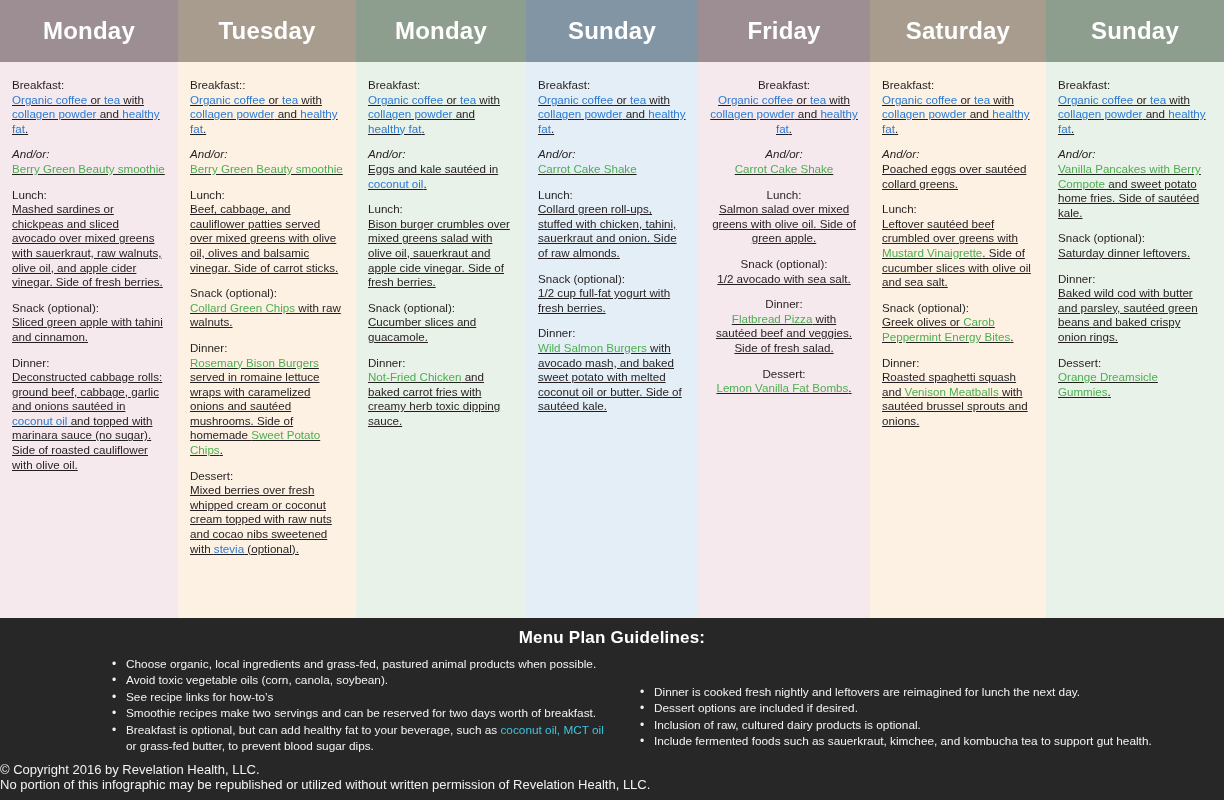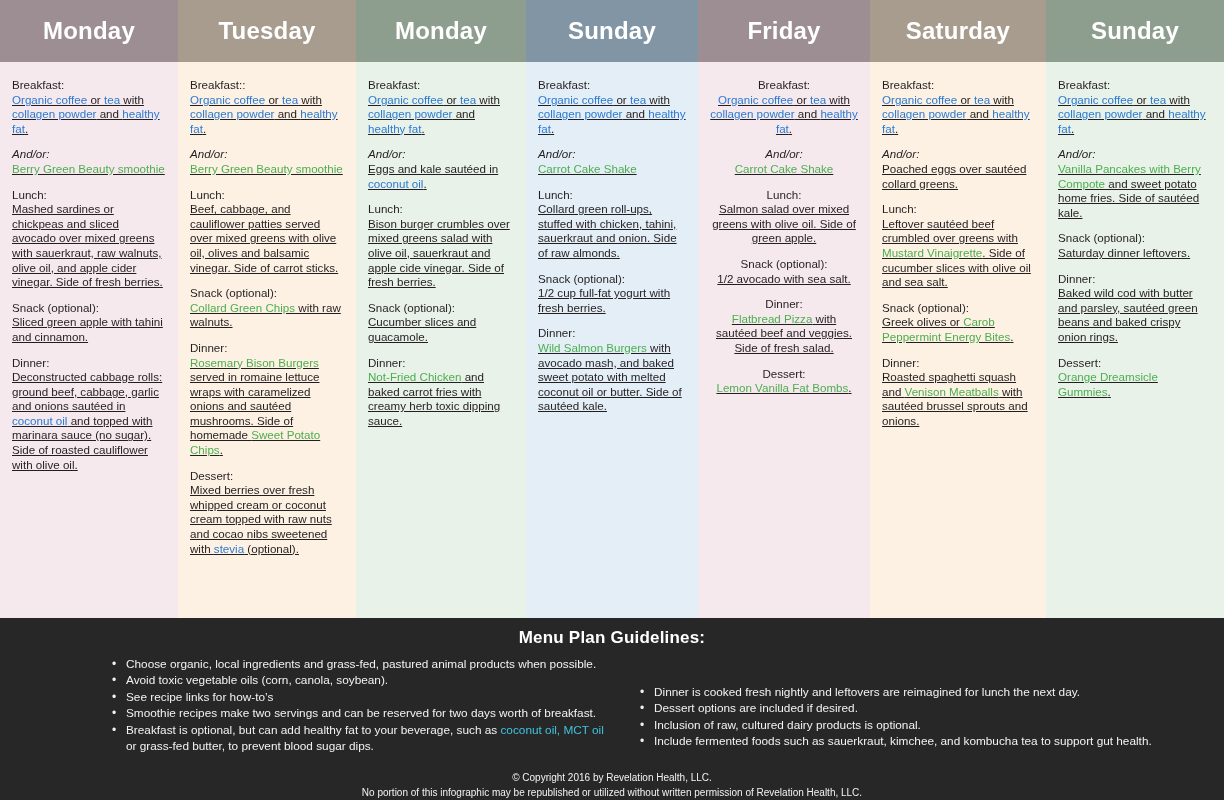--- a/index.html
+++ b/index.html
@@ -86,24 +86,24 @@
     content: "\2022";
     position: absolute;
     left: 0;
     top: 0;
     font-size: 12px;
     color: #f2f2f2;
   }
   .lk-cyan { color: #3fc4e0; }
   .copyright {
     margin-top: auto;
-    text-align: center;
-    font-size: 10px;
+    font-size: 13px;
     line-height: 14.5px;
     color: #f2f2f2;
+    padding-bottom: 8px;
   }
 </style>
 </head>
 <body>
 
 <div class="page">
 
   <div class="week">
       <div class="day-col" style="width: 178px;">
         <div class="day-header" style="background: rgb(156, 142, 146);">Monday</div>

